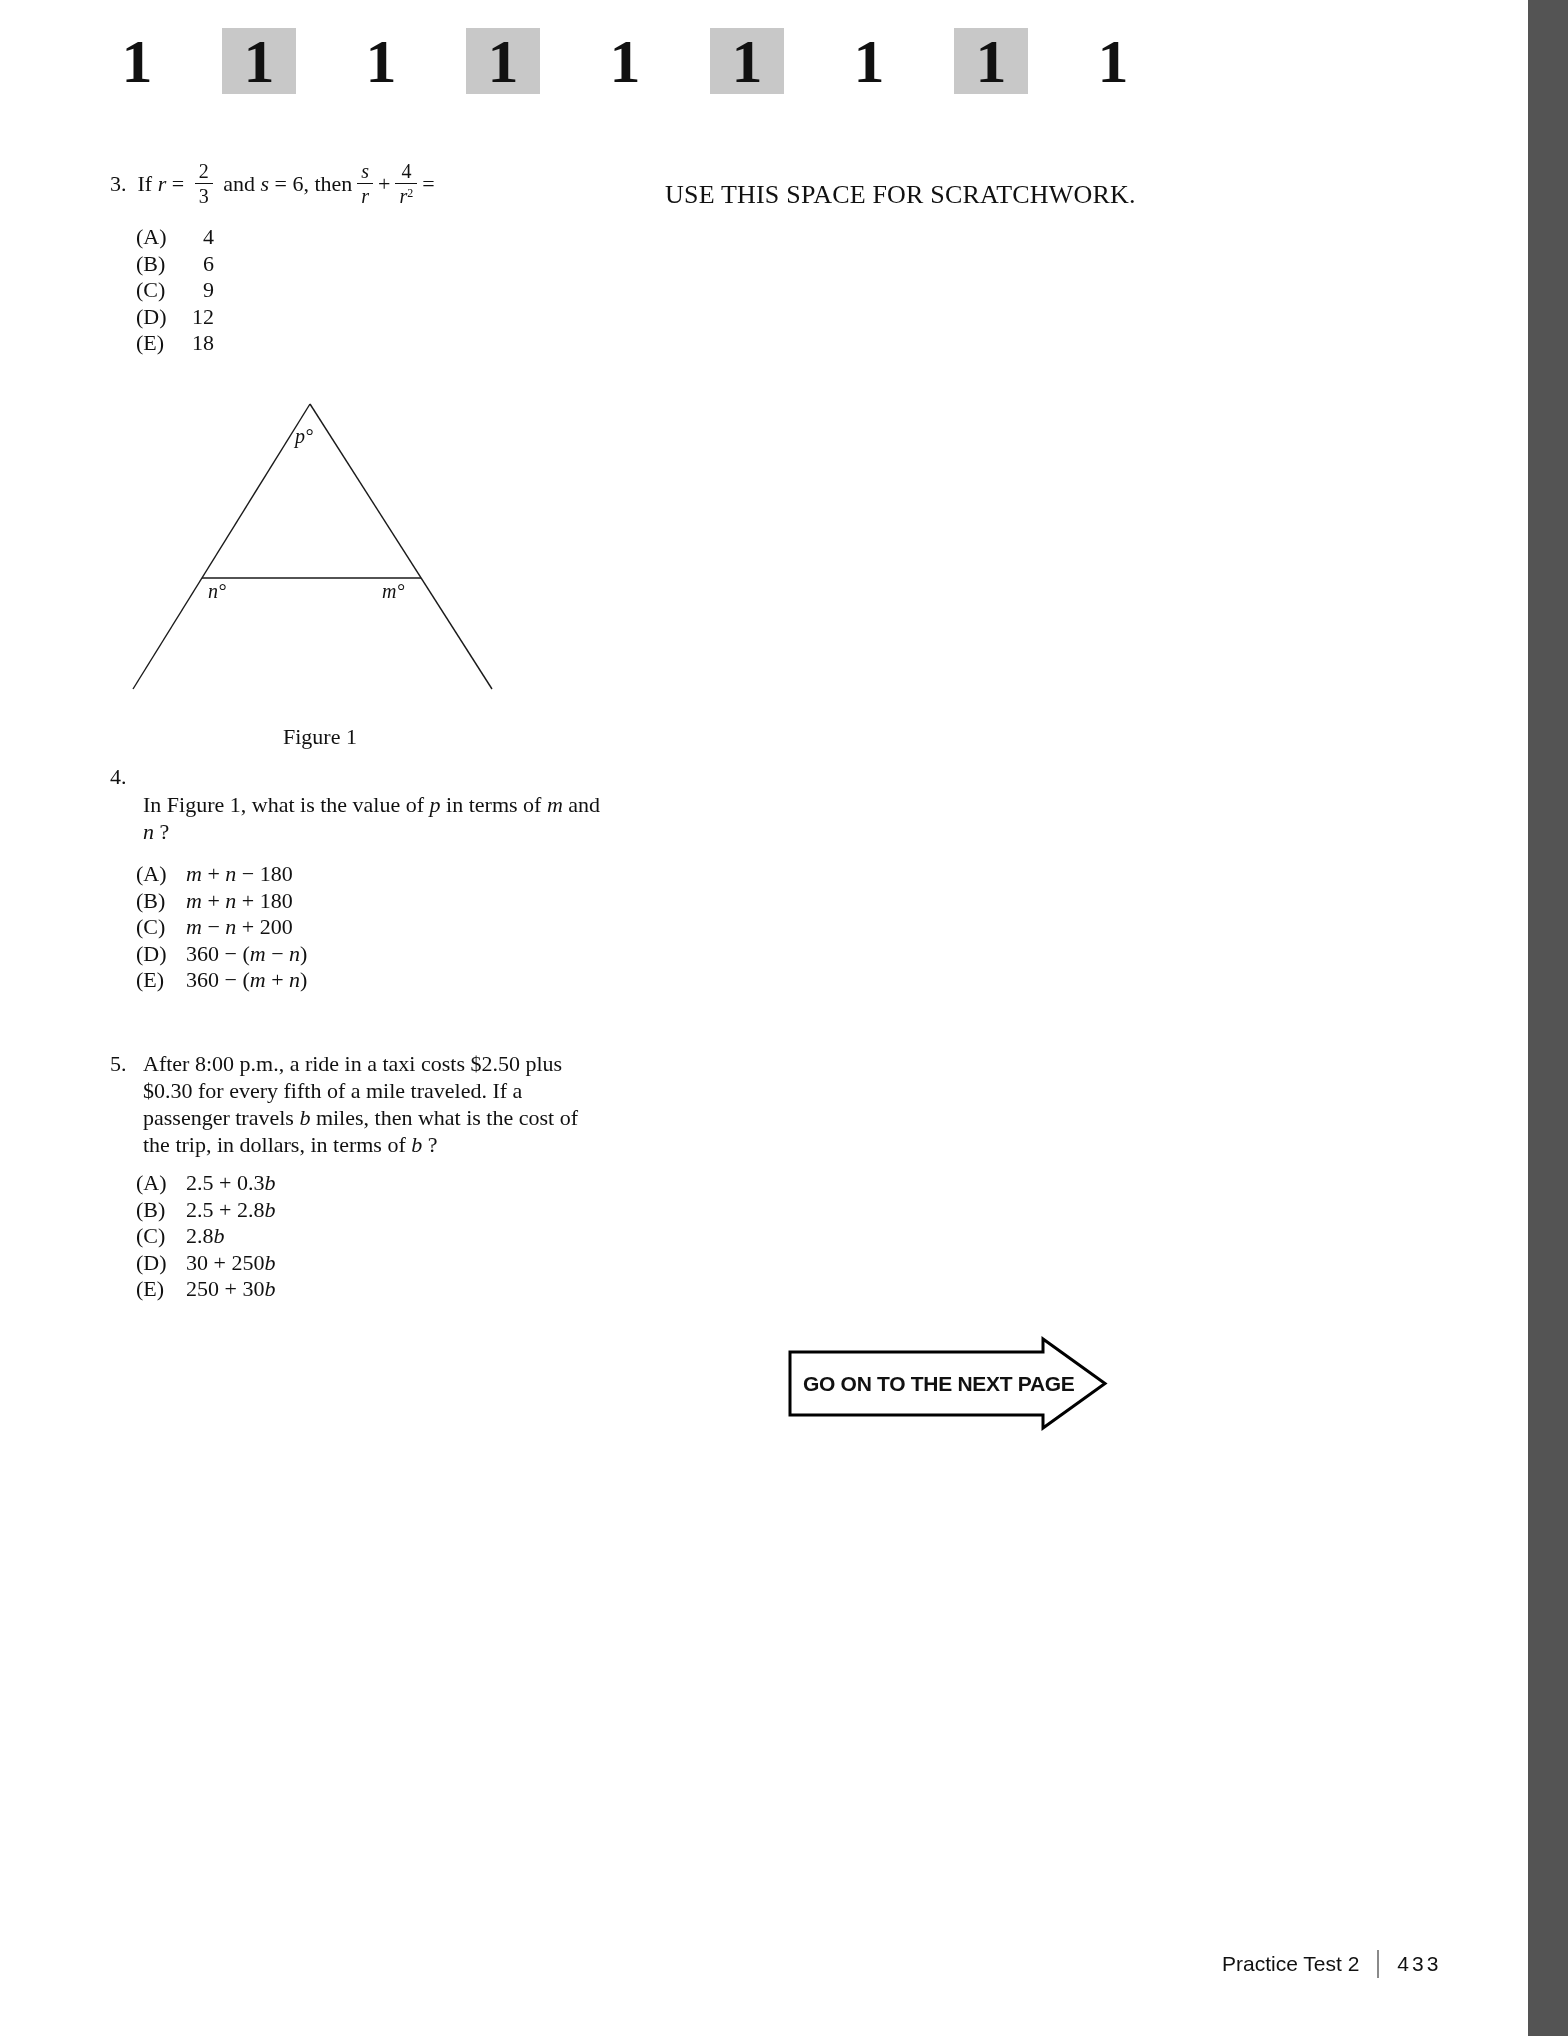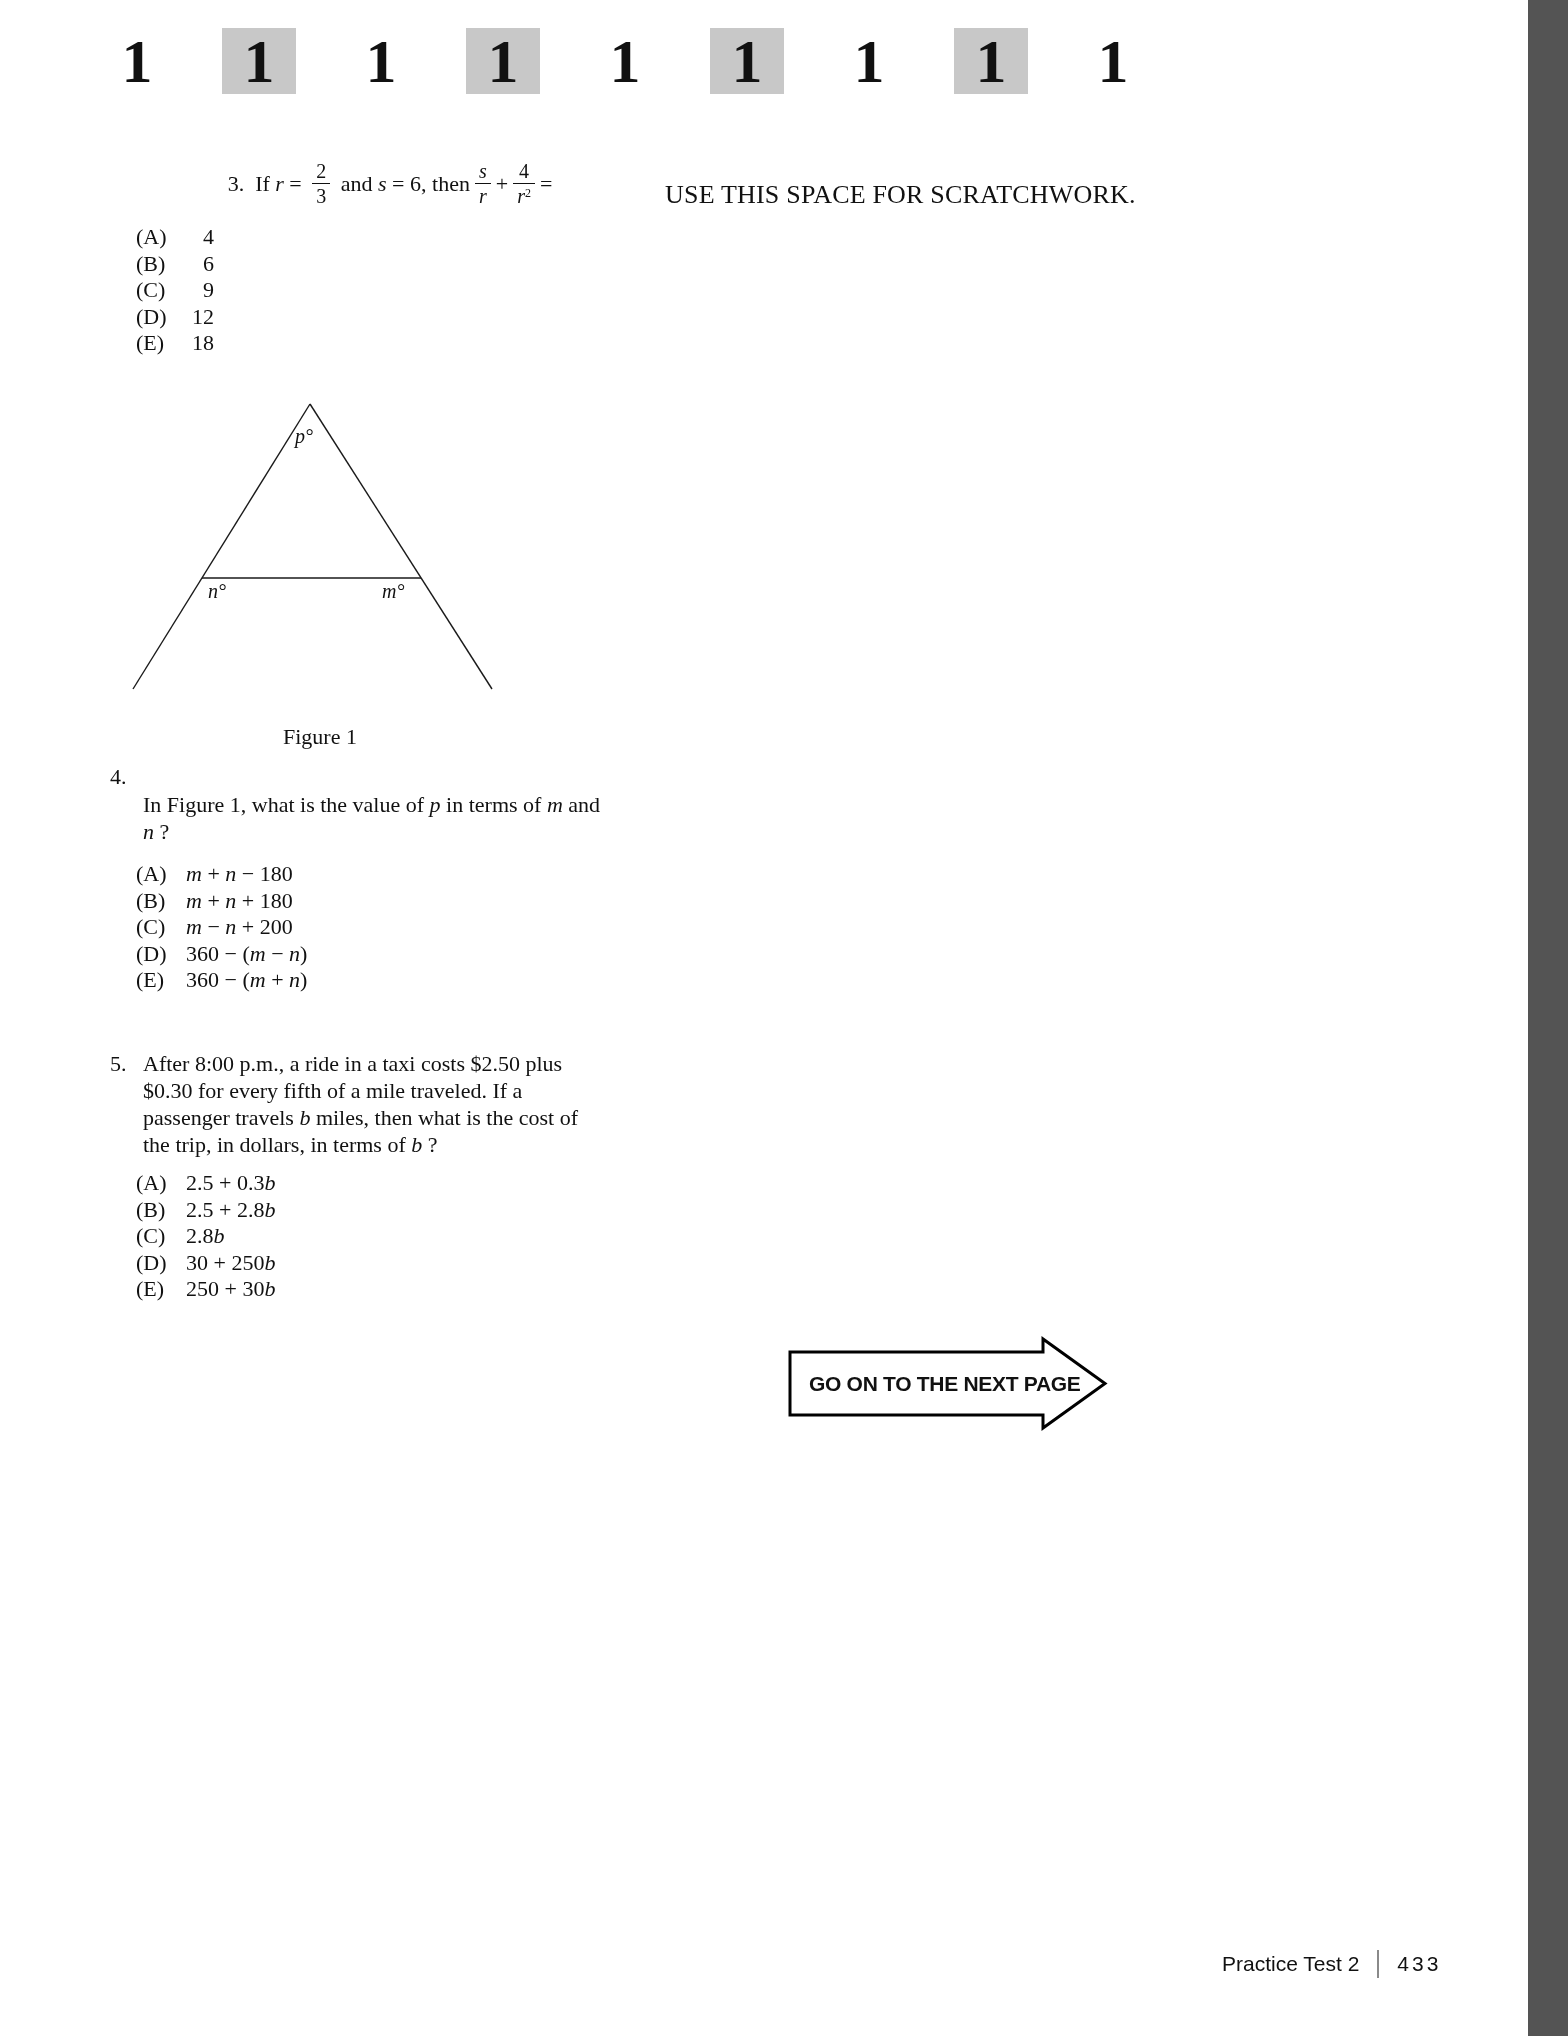--- a/index.html
+++ b/index.html
@@ -29,21 +29,21 @@
   .page-title{
     position:absolute;left:100px;top:110px;width:1050px;
     text-align:center;font-size:30px;font-weight:bold;
   }
   .page-title .cont{font-style:italic;}
   .scratch{
     position:absolute;left:665px;top:180px;font-size:26px;letter-spacing:.2px;
   }
   
   .it{font-style:italic;}
-  .mathline{font-size:22px;line-height:30px;white-space:nowrap;text-align:center;}
+  .mathline{font-size:22px;line-height:30px;white-space:nowrap;}
   .frac{
     display:inline-flex;flex-direction:column;align-items:center;
     vertical-align:middle;margin:0 5px;font-size:20px;line-height:1.2;
     position:relative;top:-2px;
   }
   .frac .fn{padding:0 4px;}
   .frac .fd{border-top:1.5px solid #111;padding:0 4px;}
   .sup{font-size:12px;vertical-align:6px;line-height:1;}
   .stem{display:flex;font-size:22px;line-height:27px;}
   .qnum{width:33px;flex-shrink:0;}
@@ -64,21 +64,21 @@
   .q4 .stem-text{width:460px;margin-top:28px;}
   .q4 .choices{margin-top:16px;}
   
   .q5{position:absolute;left:110px;top:1050px;width:500px;}
   .q5 .stem-text{width:465px;}
   .q5 .choices{margin-top:12px;}
   
   .goon{position:absolute;left:788px;top:1336px;width:322px;height:95px;}
   .goon svg{position:absolute;left:0;top:0;}
   .goon-text{
-    position:absolute;left:21px;top:0;height:95px;width:238px;
+    position:absolute;left:15px;top:0;height:95px;width:238px;
     display:flex;align-items:center;
     font-family:"Liberation Sans", sans-serif;
     font-weight:bold;font-size:21px;letter-spacing:-0.3px;
     white-space:nowrap;
   }
   
   .footer{
     position:absolute;left:1222px;top:1950px;
     display:flex;align-items:center;gap:18px;
     font-family:"Liberation Sans", sans-serif;font-size:21px;

